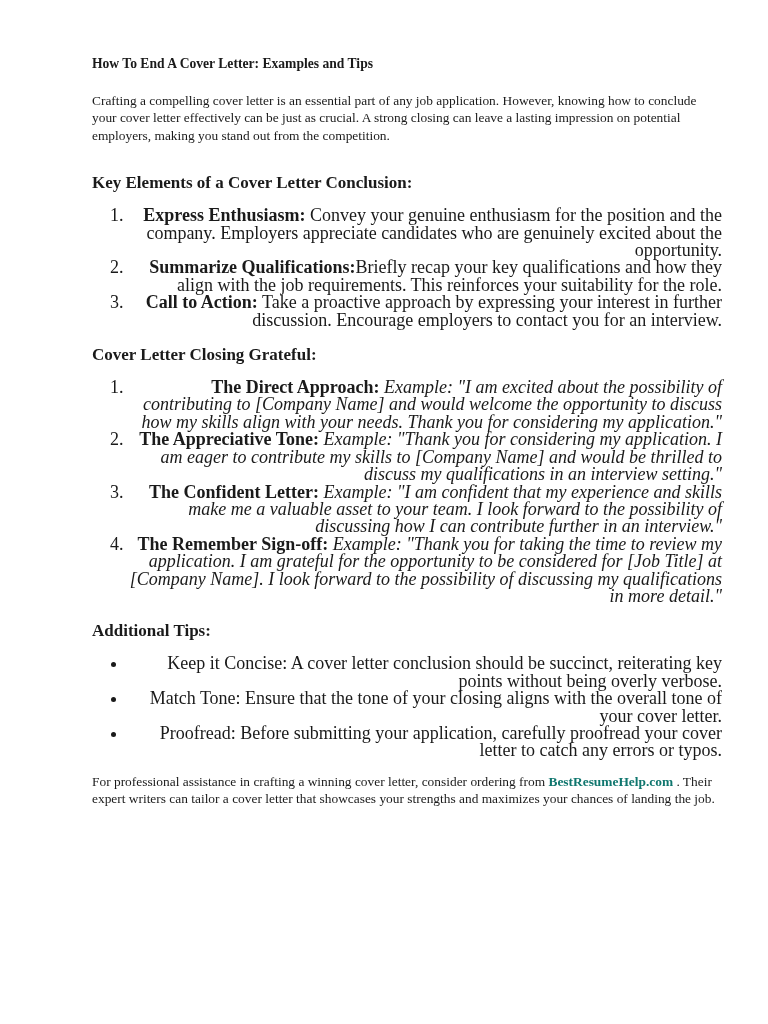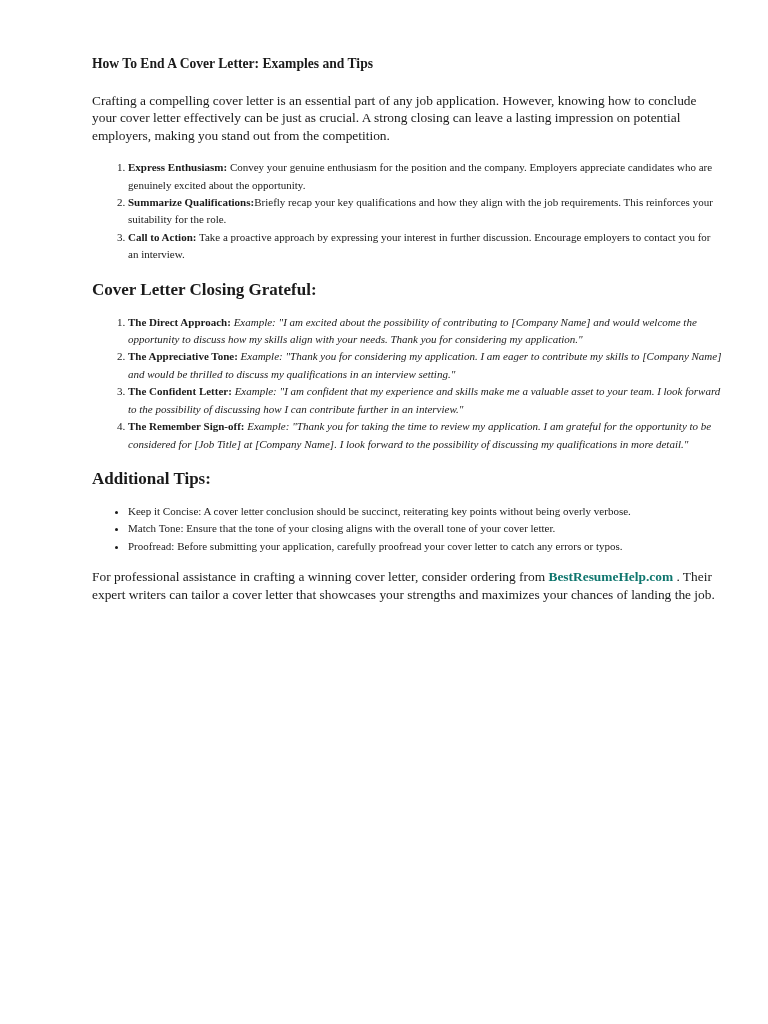--- a/index.html
+++ b/index.html
@@ -22,33 +22,34 @@
     font-size: 13.6px;
     font-weight: bold;
     line-height: 17px;
     margin: 0 0 20px 0;
   }
   p {
     font-size: 13.4px;
     line-height: 17.4px;
     margin: 0;
   }
-  .intro { margin-bottom: 15px; }
+  .intro { margin-bottom: 28px; }
   h2 {
     font-size: 17px;
     font-weight: bold;
     line-height: 22px;
     margin: 0 0 13px 0;
   }
   h2.after-list { margin-top: 15px; }
   ol, ul {
     margin: 0;
     padding-left: 36px;
-    font-size: 11px;
+    font-size: 18px;
     line-height: 17.4px;
+    text-align: right;
   }
   ol li, ul li { margin: 0; }
   ul { list-style-type: disc; }
   .item-label { font-weight: bold; }
   .example-text { font-style: italic; }
   .outro { margin-top: 18px; }
   .cta { margin-top: 13px; }
   a.doc-link {
     color: #0f766e;
     font-weight: bold;
@@ -57,20 +58,21 @@
 </style>
 </head>
 <body>
 
 <div class="page">
 
   <div class="doc-title">How To End A Cover Letter: Examples and Tips</div>
 
   <p class="intro">Crafting a compelling cover letter is an essential part of any job application. However, knowing how to conclude your cover letter effectively can be just as crucial. A strong closing can leave a lasting impression on potential employers, making you stand out from the competition.</p>
 
+  <h2>Key Elements of a Cover Letter Conclusion:</h2>
 
   <ol>
     <li>
       <span class="item-label">Express Enthusiasm:</span><span> Convey your genuine enthusiasm for the position and the company. Employers appreciate candidates who are genuinely excited about the opportunity.</span>
     </li>
     <li>
       <span class="item-label">Summarize Qualifications:</span><span>Briefly recap your key qualifications and how they align with the job requirements. This reinforces your suitability for the role.</span>
     </li>
     <li>
       <span class="item-label">Call to Action:</span><span> Take a proactive approach by expressing your interest in further discussion. Encourage employers to contact you for an interview.</span>

